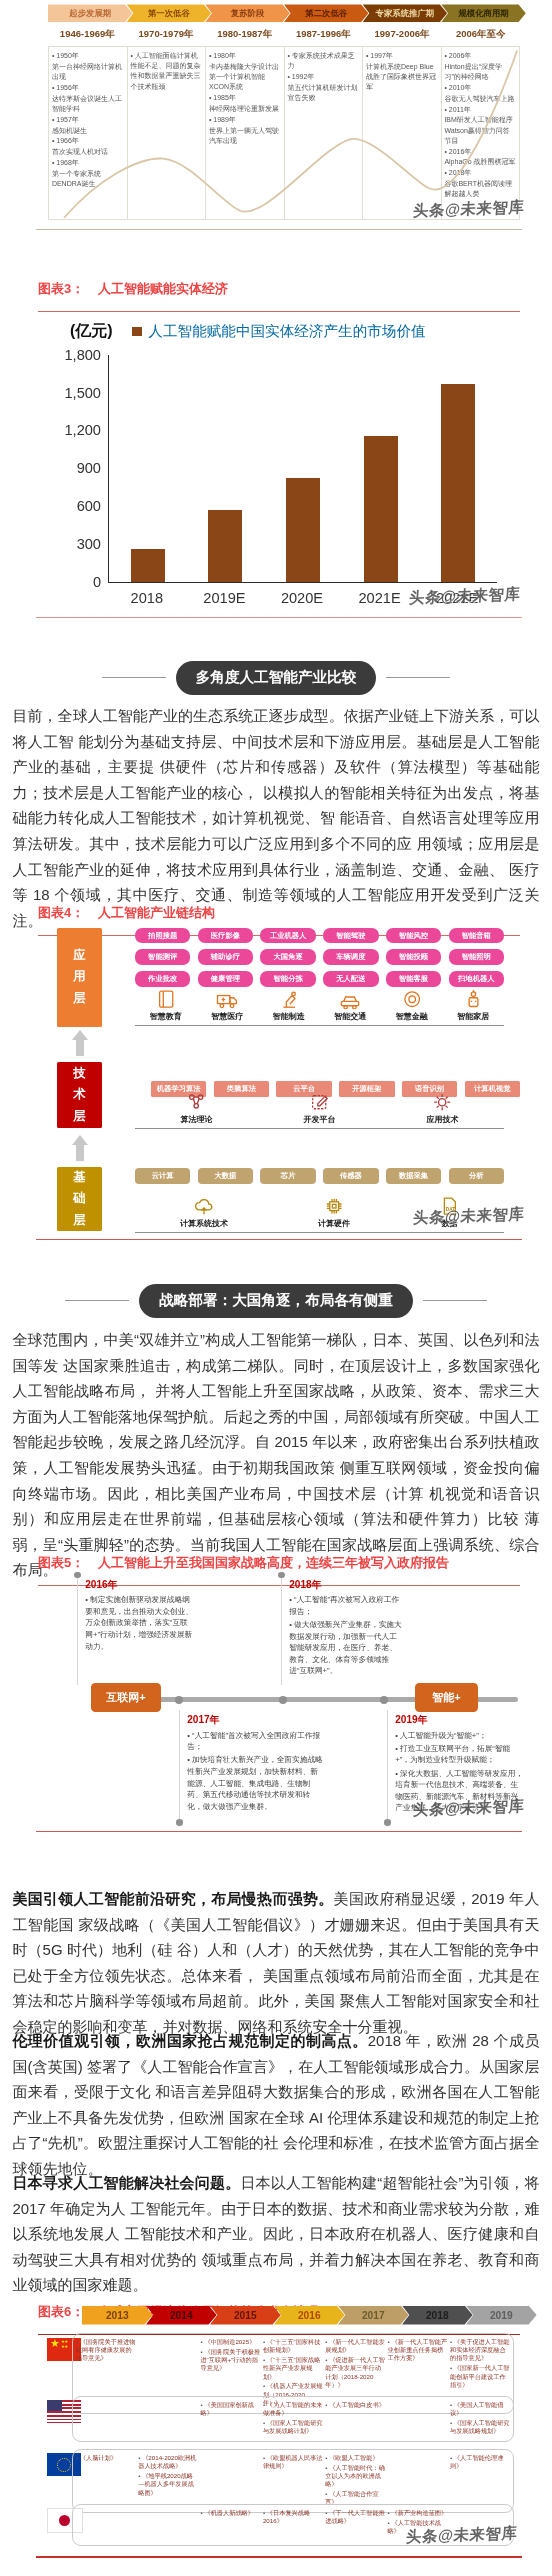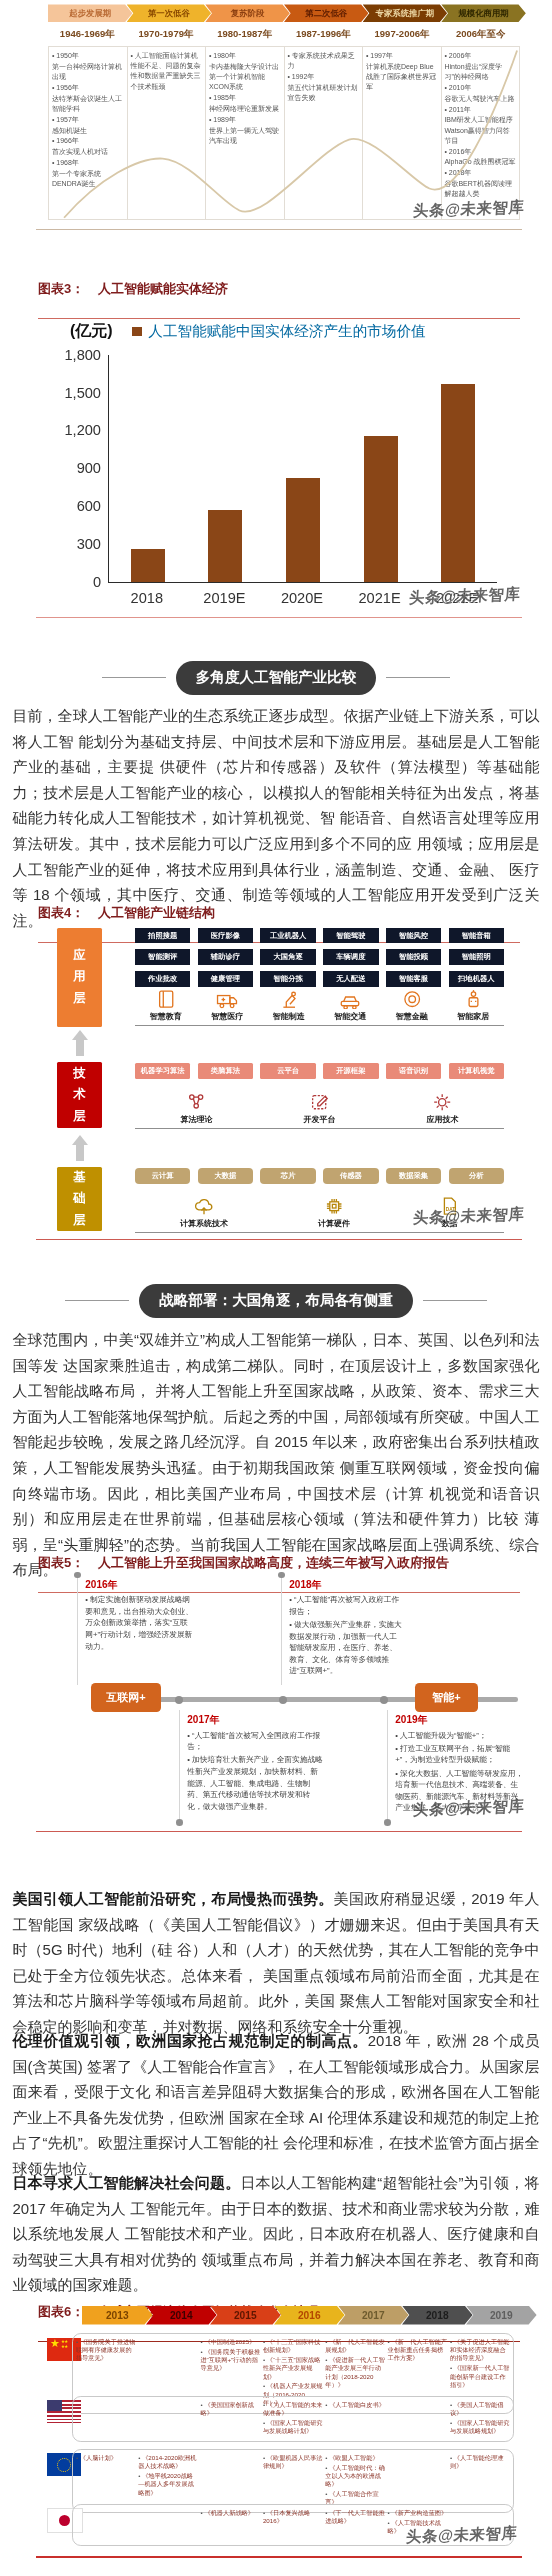--- a/index.html
+++ b/index.html
@@ -24,22 +24,22 @@
   .chev-row .chev:first-child{clip-path:polygon(0 0,calc(100% - 7.3px) 0,100% 50%,calc(100% - 7.3px) 100%,0 100%);}
   .f2-years{display:flex;margin-top:5.8px;}
   .f2-years div{flex:1;text-align:center;font-size:9.5px;font-weight:bold;color:#7a4a1f;}
   .f2-cols{position:relative;display:flex;margin-top:5.8px;height:174px;}
   .f2-col{flex:1;border:0.7px solid #e2ddd5;border-left:none;padding:3.7px 2.9px;font-size:7px;line-height:1.45;color:#555;overflow:hidden;}
   .f2-cols .f2-col:first-child{border-left:0.7px solid #e2ddd5;}
   .t-line{margin-bottom:0.7px;}
   .f2-curve{position:absolute;left:0;top:0;width:472px;height:174px;pointer-events:none;}
 
   
-  .fig-header{position:absolute;left:38px;width:482px;font-size:13px;font-weight:bold;color:#7f1d1d;
-              padding-bottom:20px;border-bottom:1.5px solid #cf6a60;}
+  .fig-header{position:absolute;left:38px;width:482px;font-size:13px;font-weight:bold;color:#ef4444;
+              padding-bottom:13px;border-bottom:1.5px solid #cf6a60;}
   .fig-header .fh-label{margin-right:10.2px;}
   .fig-header.dark{border-bottom:1.5px solid #9e2a1e;margin-top:21px;}
 
   
   .legend-row{position:absolute;top:321px;left:70px;display:flex;align-items:center;gap:6.6px;}
   .legend-unit{font-size:16px;font-weight:bold;color:#111;margin-right:13px;}
   .legend-swatch{width:9.5px;height:9.5px;background:#8a4617;display:inline-block;}
   .legend-text{font-size:14.6px;font-weight:normal;color:#0369a1;}
   .chart{position:absolute;top:343px;left:0;width:552px;height:285px;}
   .plot{position:absolute;left:108px;top:11.7px;width:388px;height:227px;
@@ -65,31 +65,31 @@
   .fig4{position:absolute;top:926px;left:0;width:552px;height:307px;font-size:7.3px;}
   .layer-block{position:absolute;left:57px;width:45px;color:#fff;font-weight:bold;font-size:12.4px;
                display:flex;align-items:center;justify-content:center;text-align:center;white-space:pre-line;line-height:1.7;border-radius:1.5px;}
   .lb-app{top:1.5px;height:99px;background:#ed7d31;}
   .lb-tech{top:136px;height:66px;background:#c00000;}
   .lb-base{top:241px;height:64px;background:#bf9000;}
   .up-arrow{position:absolute;left:72px;width:16px;}
   .up-arrow .head{width:0;height:0;border-left:8px solid transparent;border-right:8px solid transparent;border-bottom:10.2px solid #c8c8c8;}
   .up-arrow .stem{width:7.3px;height:16px;background:#c8c8c8;margin:0 auto;}
   .boxgrid{position:absolute;left:135px;width:369px;display:grid;grid-template-columns:repeat(6,1fr);gap:6.6px 7.3px;}
-  .ybox{background:#0f172a;color:#fff;font-weight:bold;text-align:center;height:15.3px;line-height:15.3px;border-radius:0;overflow:hidden;}
+  .ybox{background:#ec4899;color:#fff;font-weight:bold;text-align:center;height:15.3px;line-height:15.3px;border-radius:7px;overflow:hidden;}
   .pbox{background:#e98a78;color:#fff;font-weight:bold;text-align:center;height:16px;line-height:16px;border-radius:1.5px;}
   .bbox{background:#c0a470;color:#fff;font-weight:bold;text-align:center;height:16px;line-height:16px;border-radius:4px;}
   .icon-row{position:absolute;left:135px;width:369px;display:flex;justify-content:space-around;
             border-bottom:0.7px solid #8f8f8f;padding-bottom:2.9px;}
   .icon-cell{display:flex;flex-direction:column;align-items:center;gap:1.5px;}
   .icon-cell .lbl{font-size:8px;font-weight:bold;color:#222;}
   .app-icons{top:63px;}  .app-icons svg{color:#e2751f;}
   .tech-icons{top:166px;} .tech-icons svg{color:#b23a3a;}
   .base-icons{top:270px;} .base-icons svg{color:#b8860b;}
-  .ag-app{top:1.5px;}  .ag-tech{top:137px;} .ag-base{top:242px;}
+  .ag-app{top:1.5px;}  .ag-tech{top:155px;margin-left:16px;} .ag-base{top:242px;}
   .ua1{top:104px;} .ua2{top:209px;}
 
   
   .fig5{position:absolute;top:1573px;left:0;width:552px;height:256px;}
   .f5-bar{position:absolute;left:102px;top:124px;width:416px;height:5.1px;background:#aaa;border-radius:2.2px;}
   .f5-dot{position:absolute;top:123px;width:8px;height:8px;border-radius:50%;background:#8f8f8f;}
   .f5-node{position:absolute;top:110px;height:29px;background:#d2641e;border-radius:4.4px;color:#fff;
            font-weight:bold;font-size:11px;display:flex;align-items:center;justify-content:center;z-index:2;}
   .f5card{position:absolute;border-left:0.7px solid #d6d6d6;padding:1.5px 2.9px 1.5px 7.3px;}
   .f5card::before{content:"";position:absolute;left:-3.7px;width:6.6px;height:6.6px;border-radius:50%;background:#8f8f8f;}

